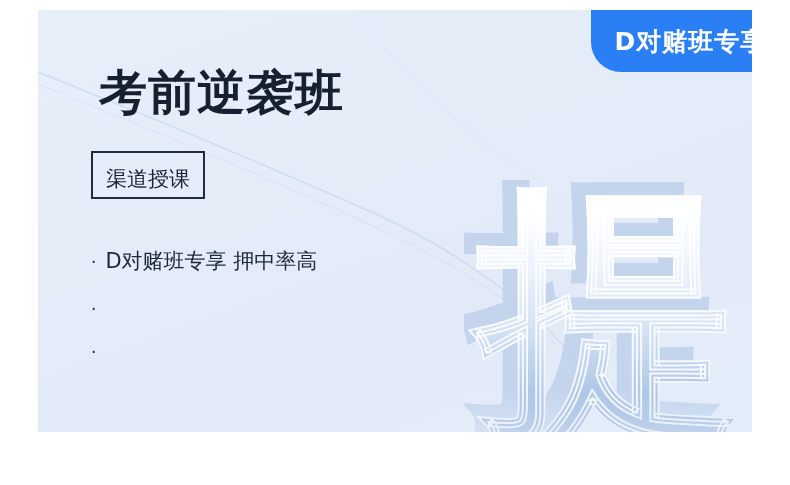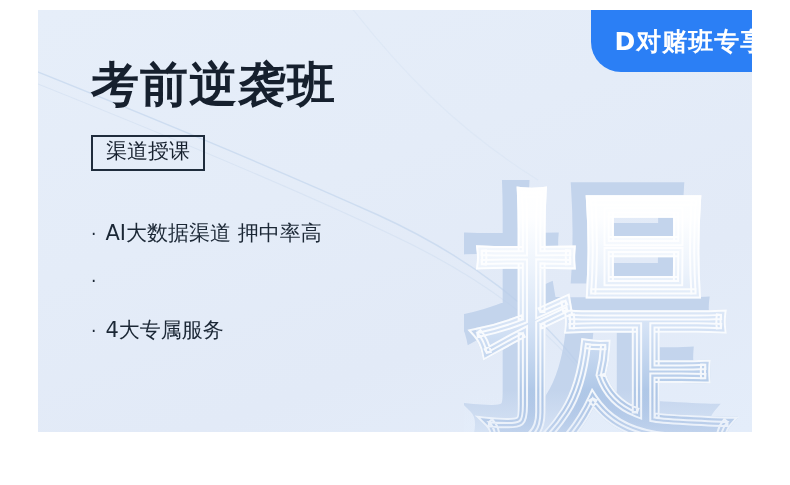--- a/index.html
+++ b/index.html
@@ -112,26 +112,26 @@
     top: 50px;
     z-index: 3;
   }
   #promo-title {
     font-family: "DejaVu Sans", "Liberation Sans", sans-serif;
     font-size: 48px;
     font-weight: 700;
     color: #16202e;
     letter-spacing: 1px;
     line-height: 1;
-    margin: 0;
+    margin: 8px;
   }
   #promo-tag {
     display: inline-block;
     margin-top: 27px;
-    padding: 4px 13px 7px 13px;
+    padding: 16px 13px 7px 13px;
     border: 2px solid #1f2c3c;
     color: #16202e;
     font-size: 21px;
     line-height: 1;
     font-family: "DejaVu Sans", "Liberation Sans", sans-serif;
   }
   #promo-features {
     margin: 0;
     padding: 0;
     list-style: none;
@@ -176,25 +176,24 @@
   </div>
 
   <div id="promo-content">
     <h1 id="promo-title">考前逆袭班</h1>
 
     <div id="promo-tag">渠道授课</div>
 
     <ul id="promo-features">
       <li class="feature-item">
         <span class="feature-bullet">·</span>
-        <span class="feature-text">AI大数据渠道 押中率高</span>
+        <span class="feature-text">D对赌班专享 押中率高</span>
       </li>
       <li class="feature-item">
         <span class="feature-bullet">·</span>
       </li>
       <li class="feature-item">
         <span class="feature-bullet">·</span>
-        <span class="feature-text">4大专属服务</span>
       </li>
     </ul>
   </div>
 
 </div>
 
 </body></html>

